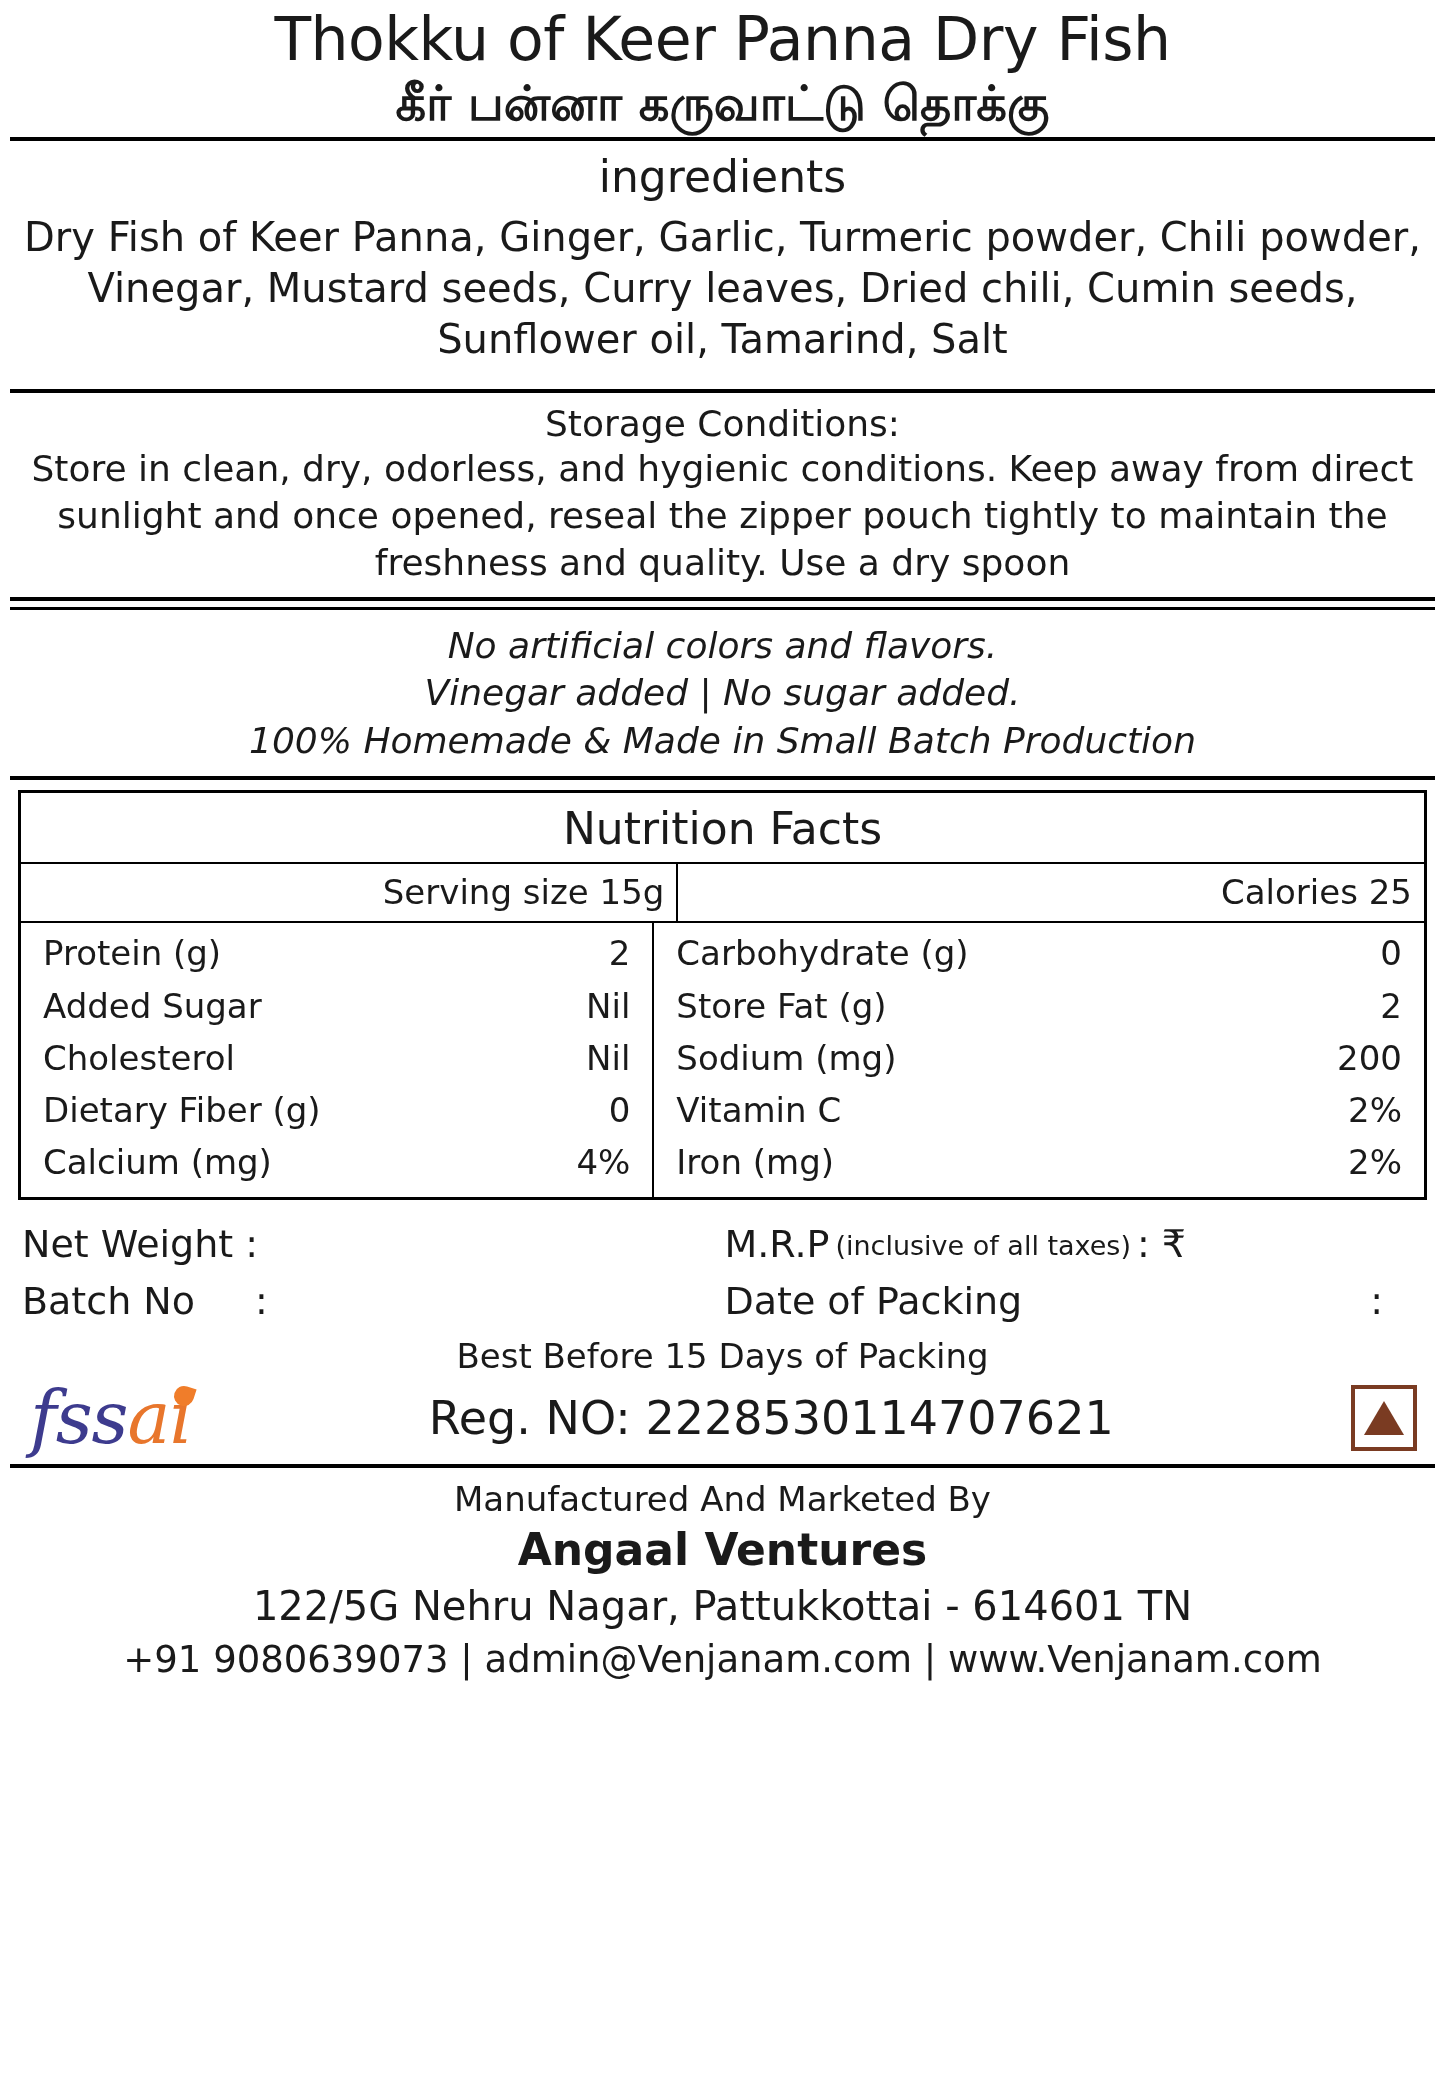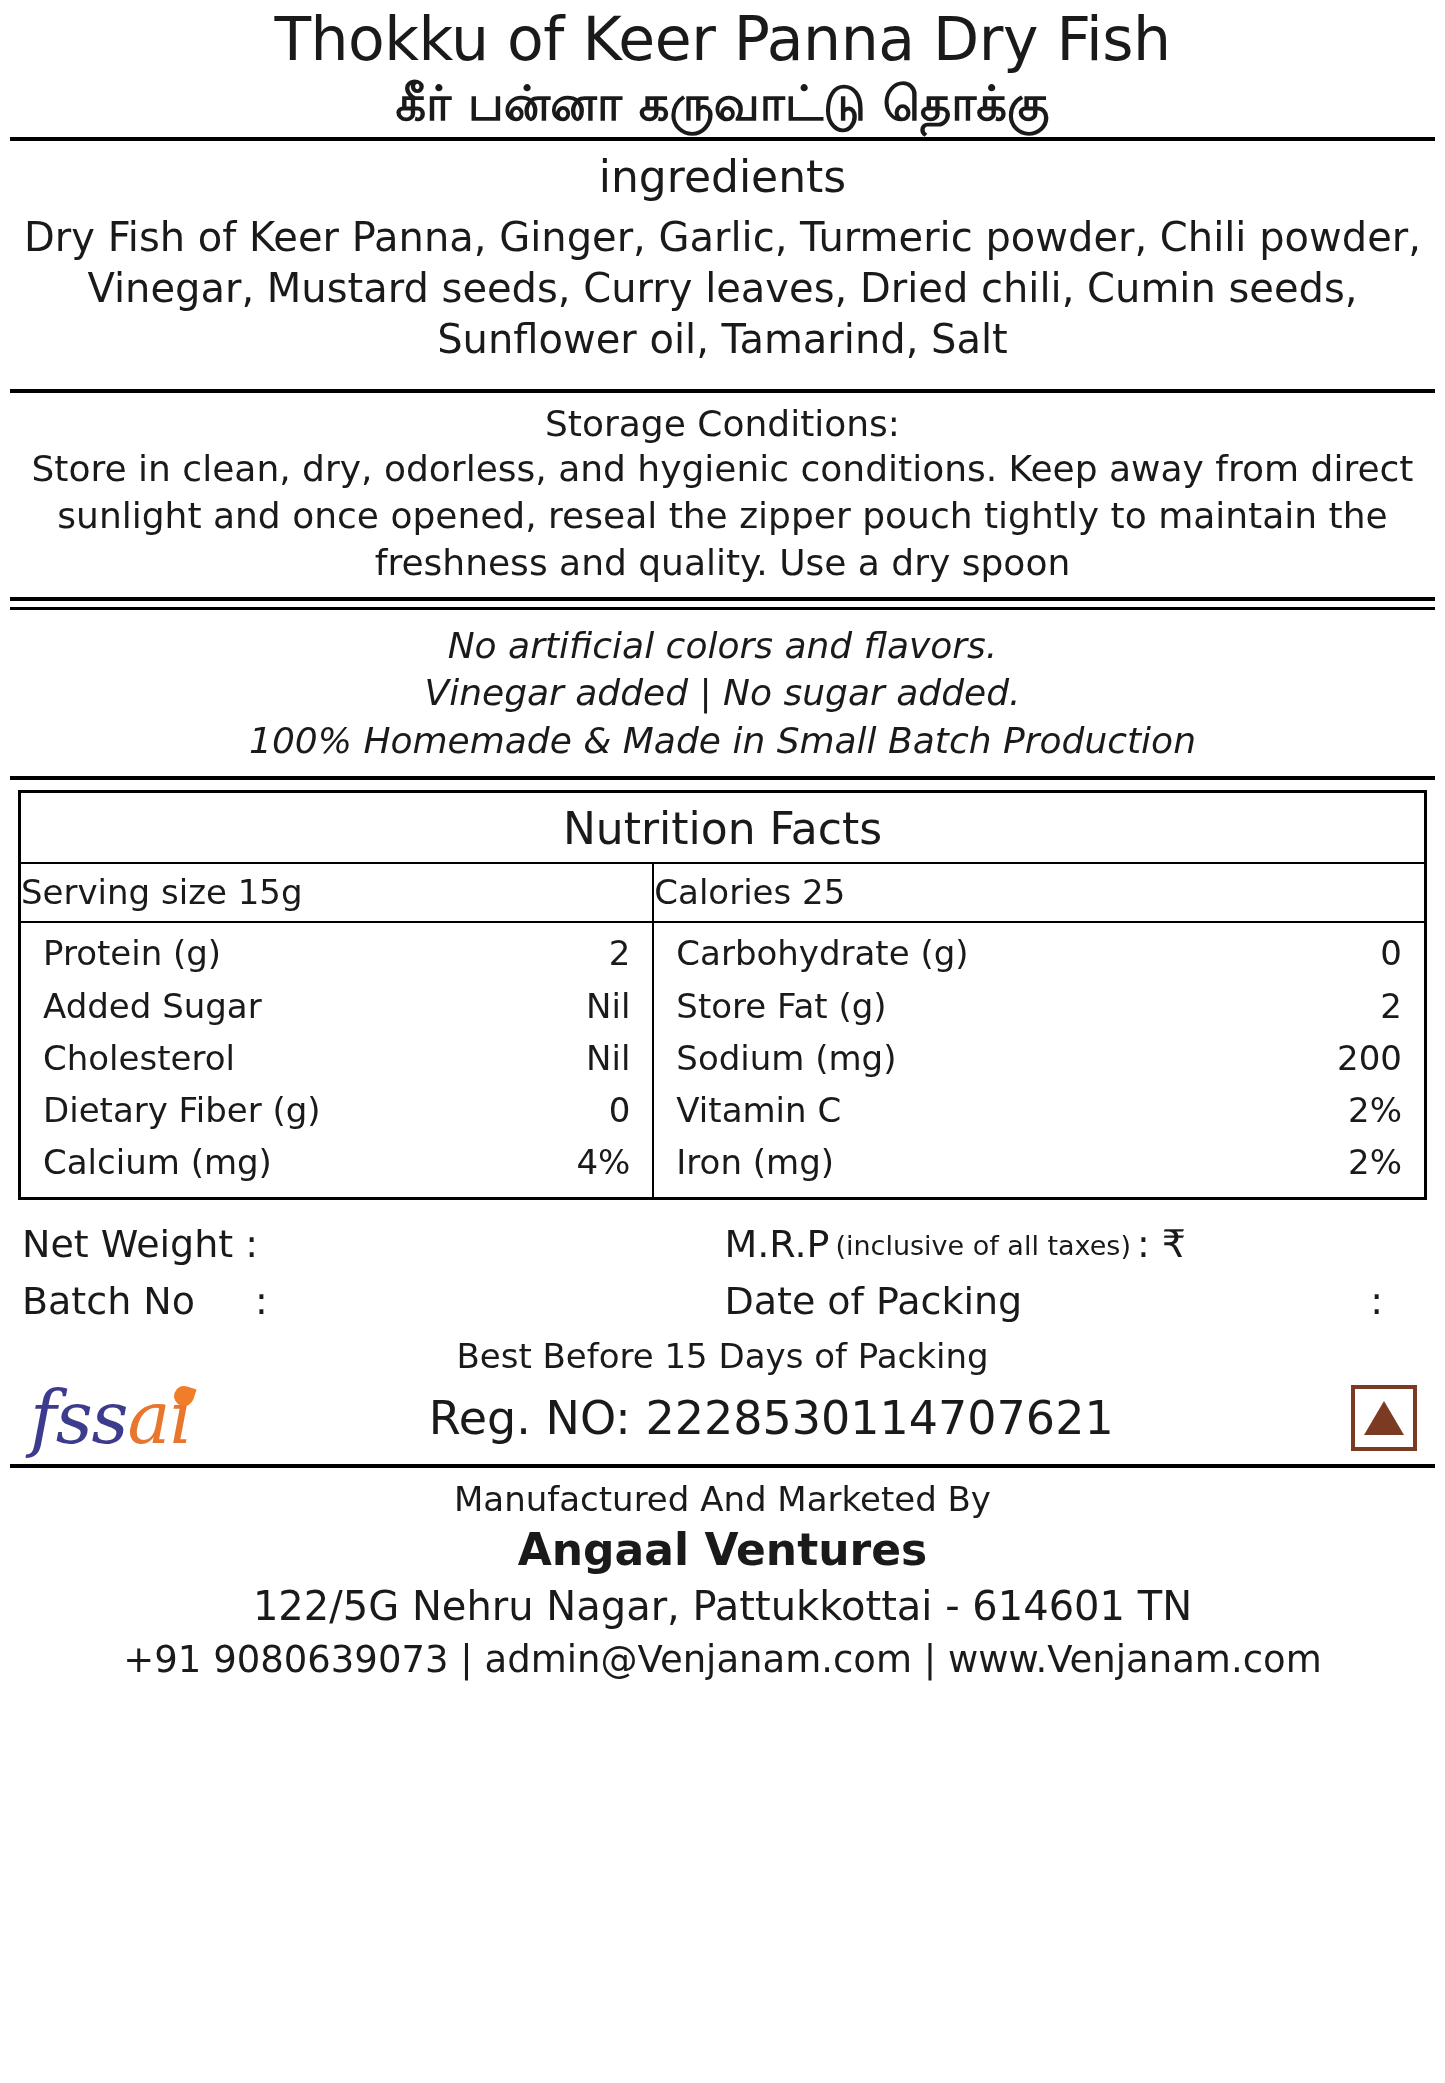--- a/index.html
+++ b/index.html
@@ -100,23 +100,23 @@
     font-size: 44px;
     padding: 10px 0 8px;
   }
   .nutrition-subrow {
     display: flex;
     border-top: 2px solid #000;
     border-bottom: 2px solid #000;
   }
   .nutrition-subcell {
     flex: 1;
-    text-align: left;
+    text-align: right;
     font-size: 34px;
-    padding: 8px 0 9px;
+    padding: 8px 12px 9px;
   }
   .nutrition-subcell.left {
     border-right: 2px solid #000;
     flex: 0 0 45%;
   }
   .nutrition-body {
     display: flex;
     border-radius: 21px;
   }
   .nut-col {

